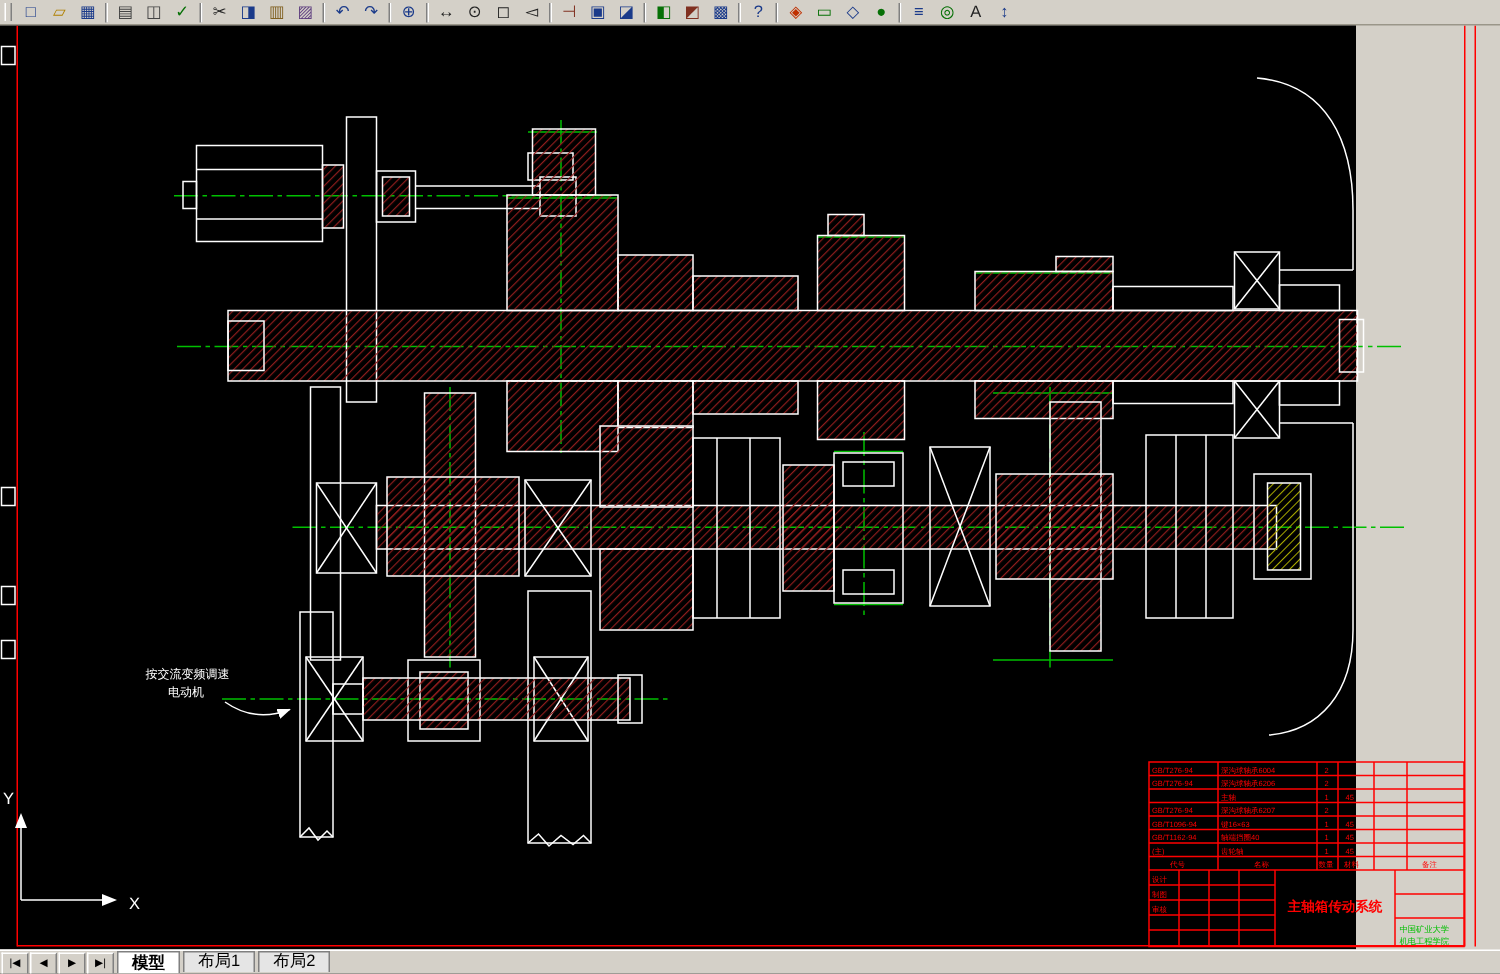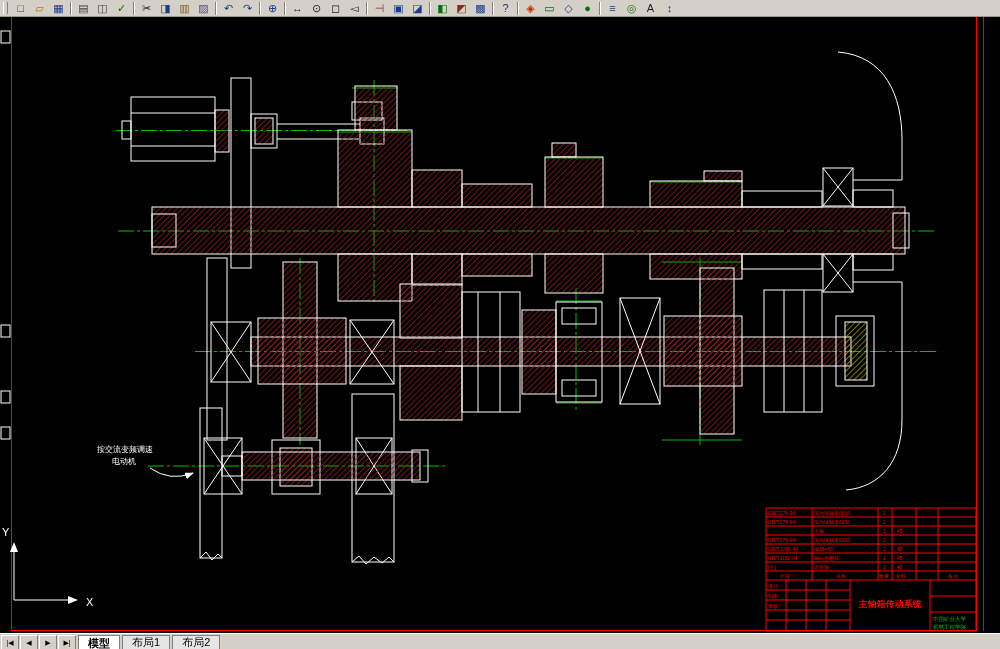--- a/index.html
+++ b/index.html
@@ -6,25 +6,25 @@
   body{width:1000px;height:649px;overflow:hidden;background:#d4d0c8;
        font-family:"Liberation Sans",sans-serif;position:relative;}
   
   .toolbar{position:absolute;top:0;left:0;width:1000px;height:17px;background:#d4d0c8;
            border-bottom:1px solid #9a9689;display:flex;align-items:center;padding-left:2px;box-sizing:border-box;}
   .tb-grip{width:3px;height:12px;border-left:1px solid #ffffff;border-right:1px solid #808080;margin:0 3px 0 1px;}
   .tb-icon{width:19px;height:15px;font-size:11px;line-height:15px;text-align:center;color:#1a3a8a;
            cursor:default;flex:0 0 auto;}
   .tb-sep{width:1px;height:13px;background:#808080;border-right:1px solid #ffffff;margin:0 2px;flex:0 0 auto;}
   
-  .canvas{position:absolute;top:17px;left:0;width:1000px;height:616px;background:#000000;}
+  .canvas{position:absolute;top:17px;left:0;width:904px;height:616px;background:#000000;}
   svg text{font-family:"Liberation Sans",sans-serif;}
   
   .tabbar{position:absolute;top:633px;left:0;width:1000px;height:16px;background:#d4d0c8;
-          border-top:1px solid #ffffff;display:flex;align-items:center;}
+          border-top:1px solid #ffffff;display:flex;align-items:flex-start;}
   .tab-nav{width:16px;height:13px;font-size:7px;line-height:13px;text-align:center;background:#d4d0c8;
            border:1px solid;border-color:#ffffff #808080 #808080 #ffffff;margin:1px 0 1px 1px;color:#000;}
   .tab{height:13px;padding:0 9px;font-size:11px;line-height:13px;color:#000;
        border:1px solid #808080;border-bottom:none;background:#e5e5e5;margin-left:2px;}
   .tab.active{background:#ffffff;font-weight:bold;height:14px;line-height:14px;}
   .tab-filler{flex:1;}
 </style>
 </head>
 <body>
 

